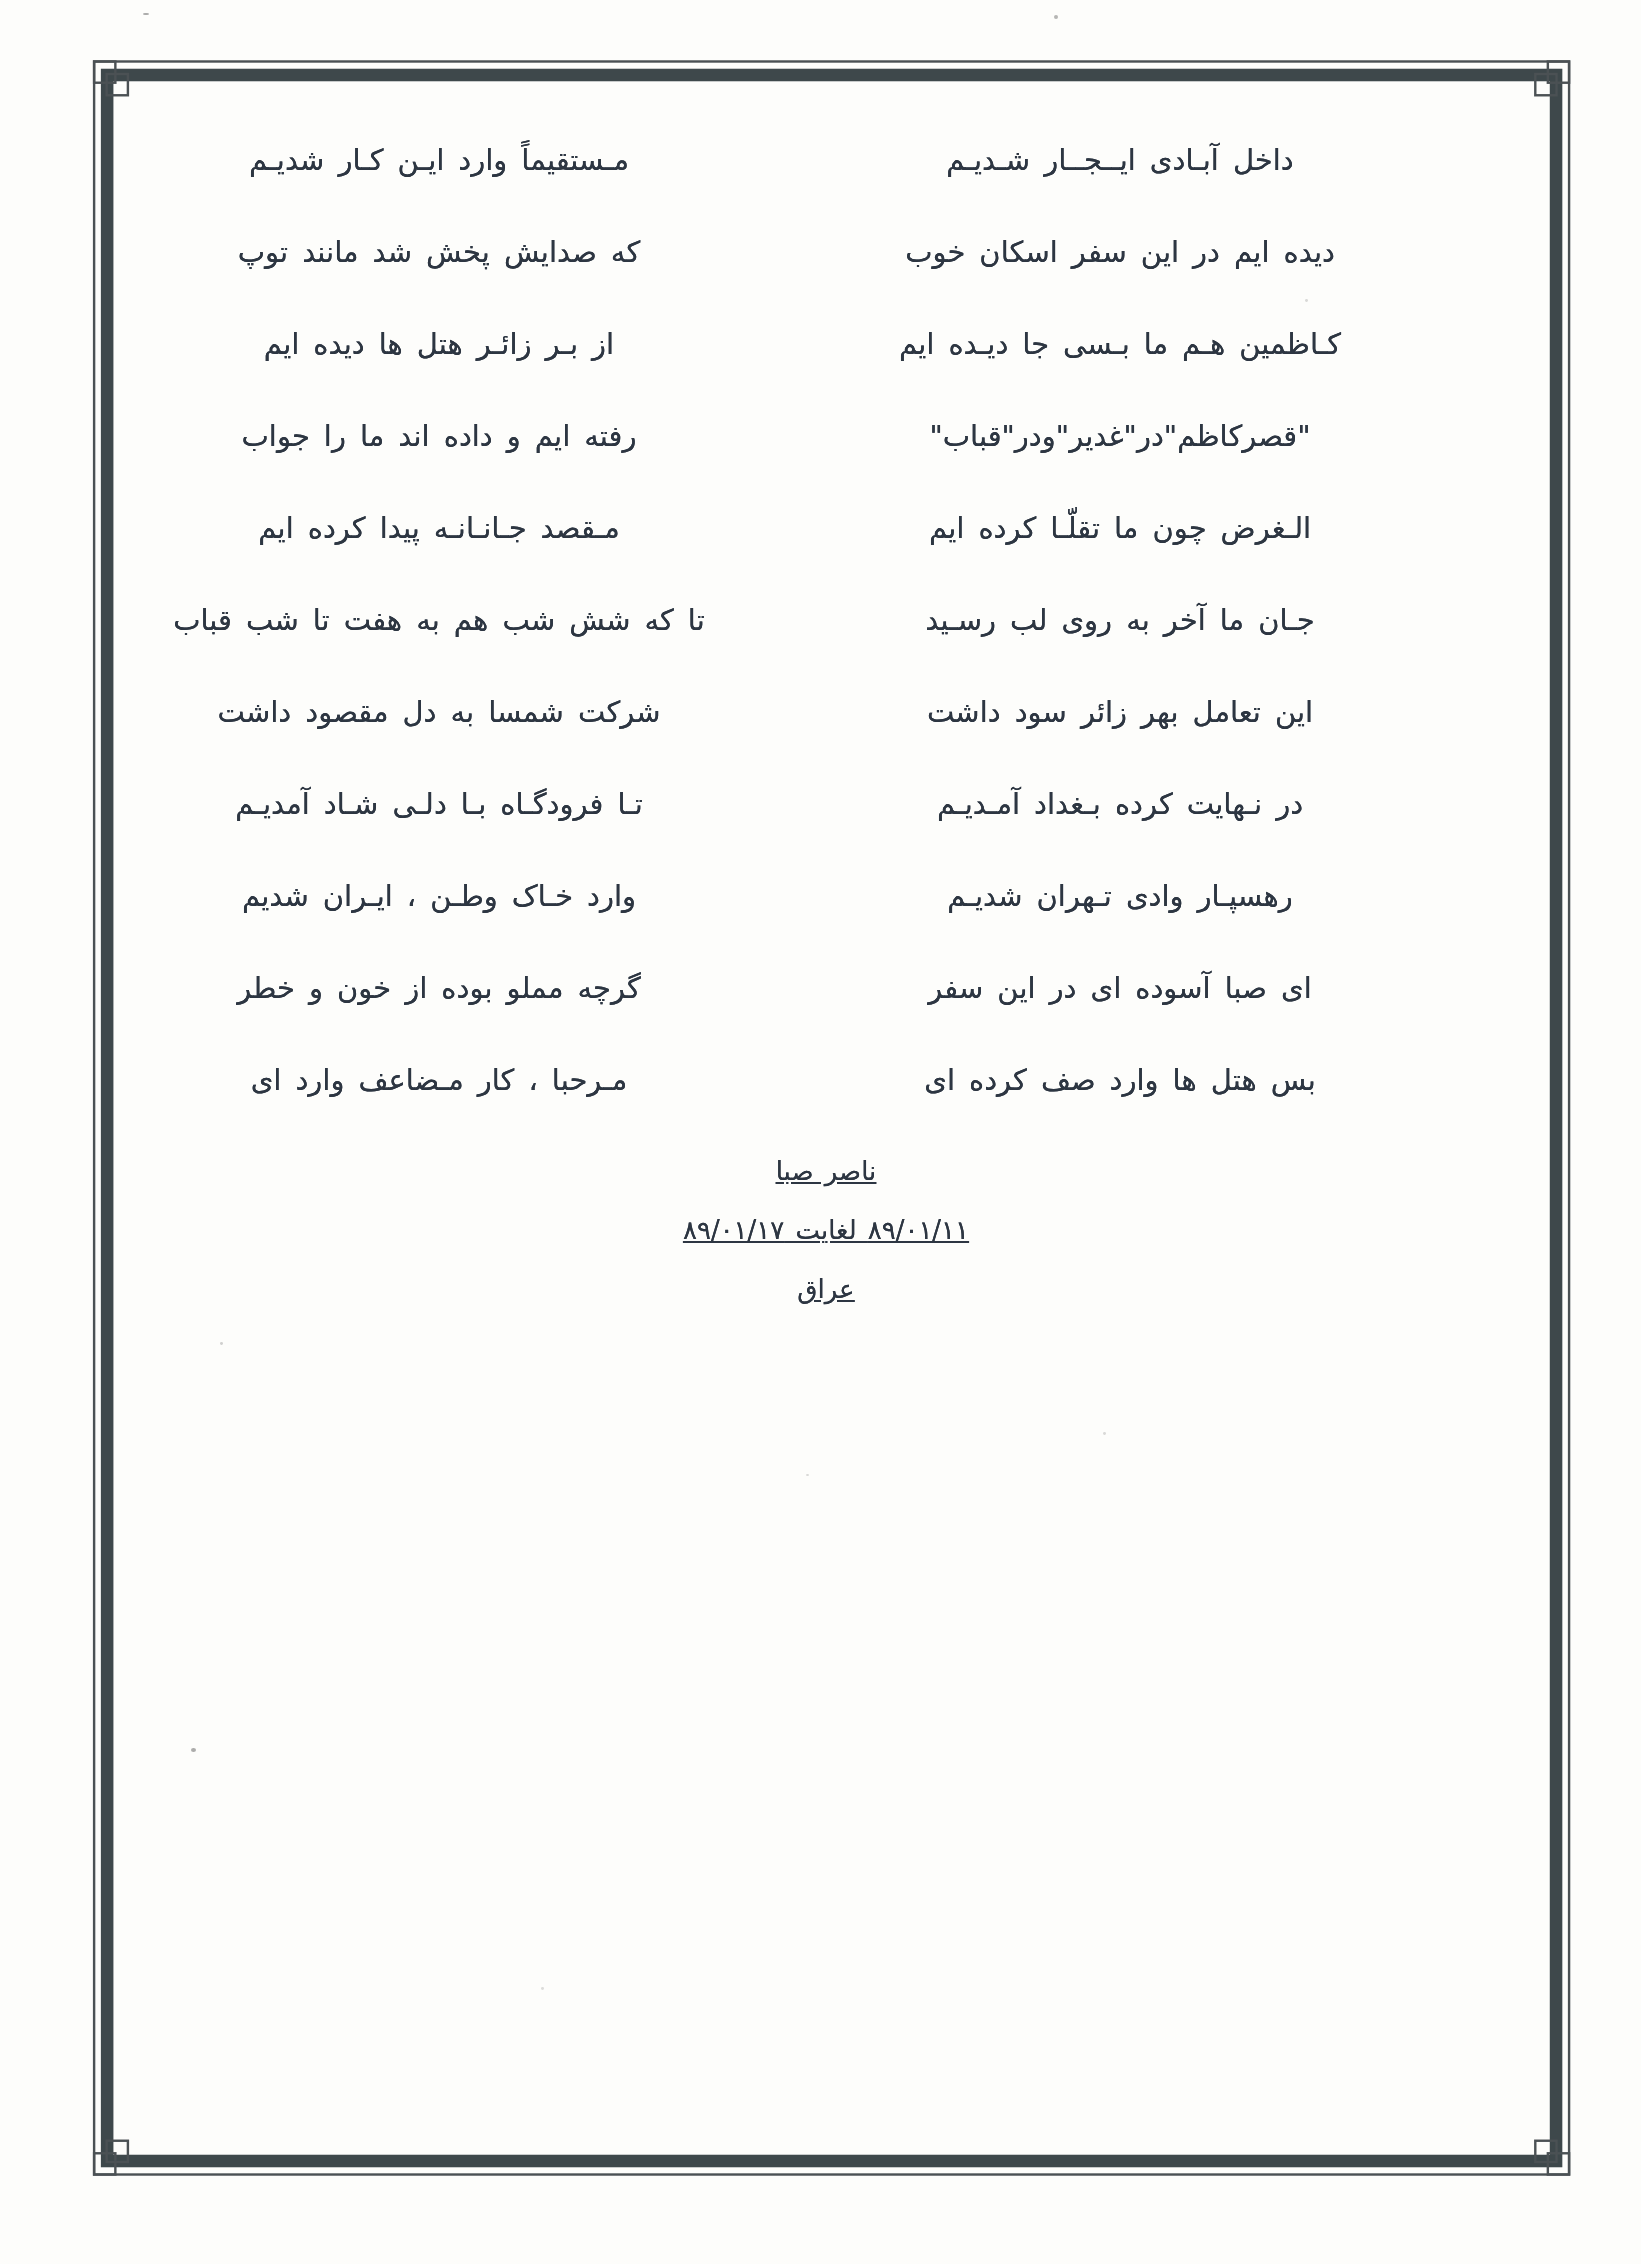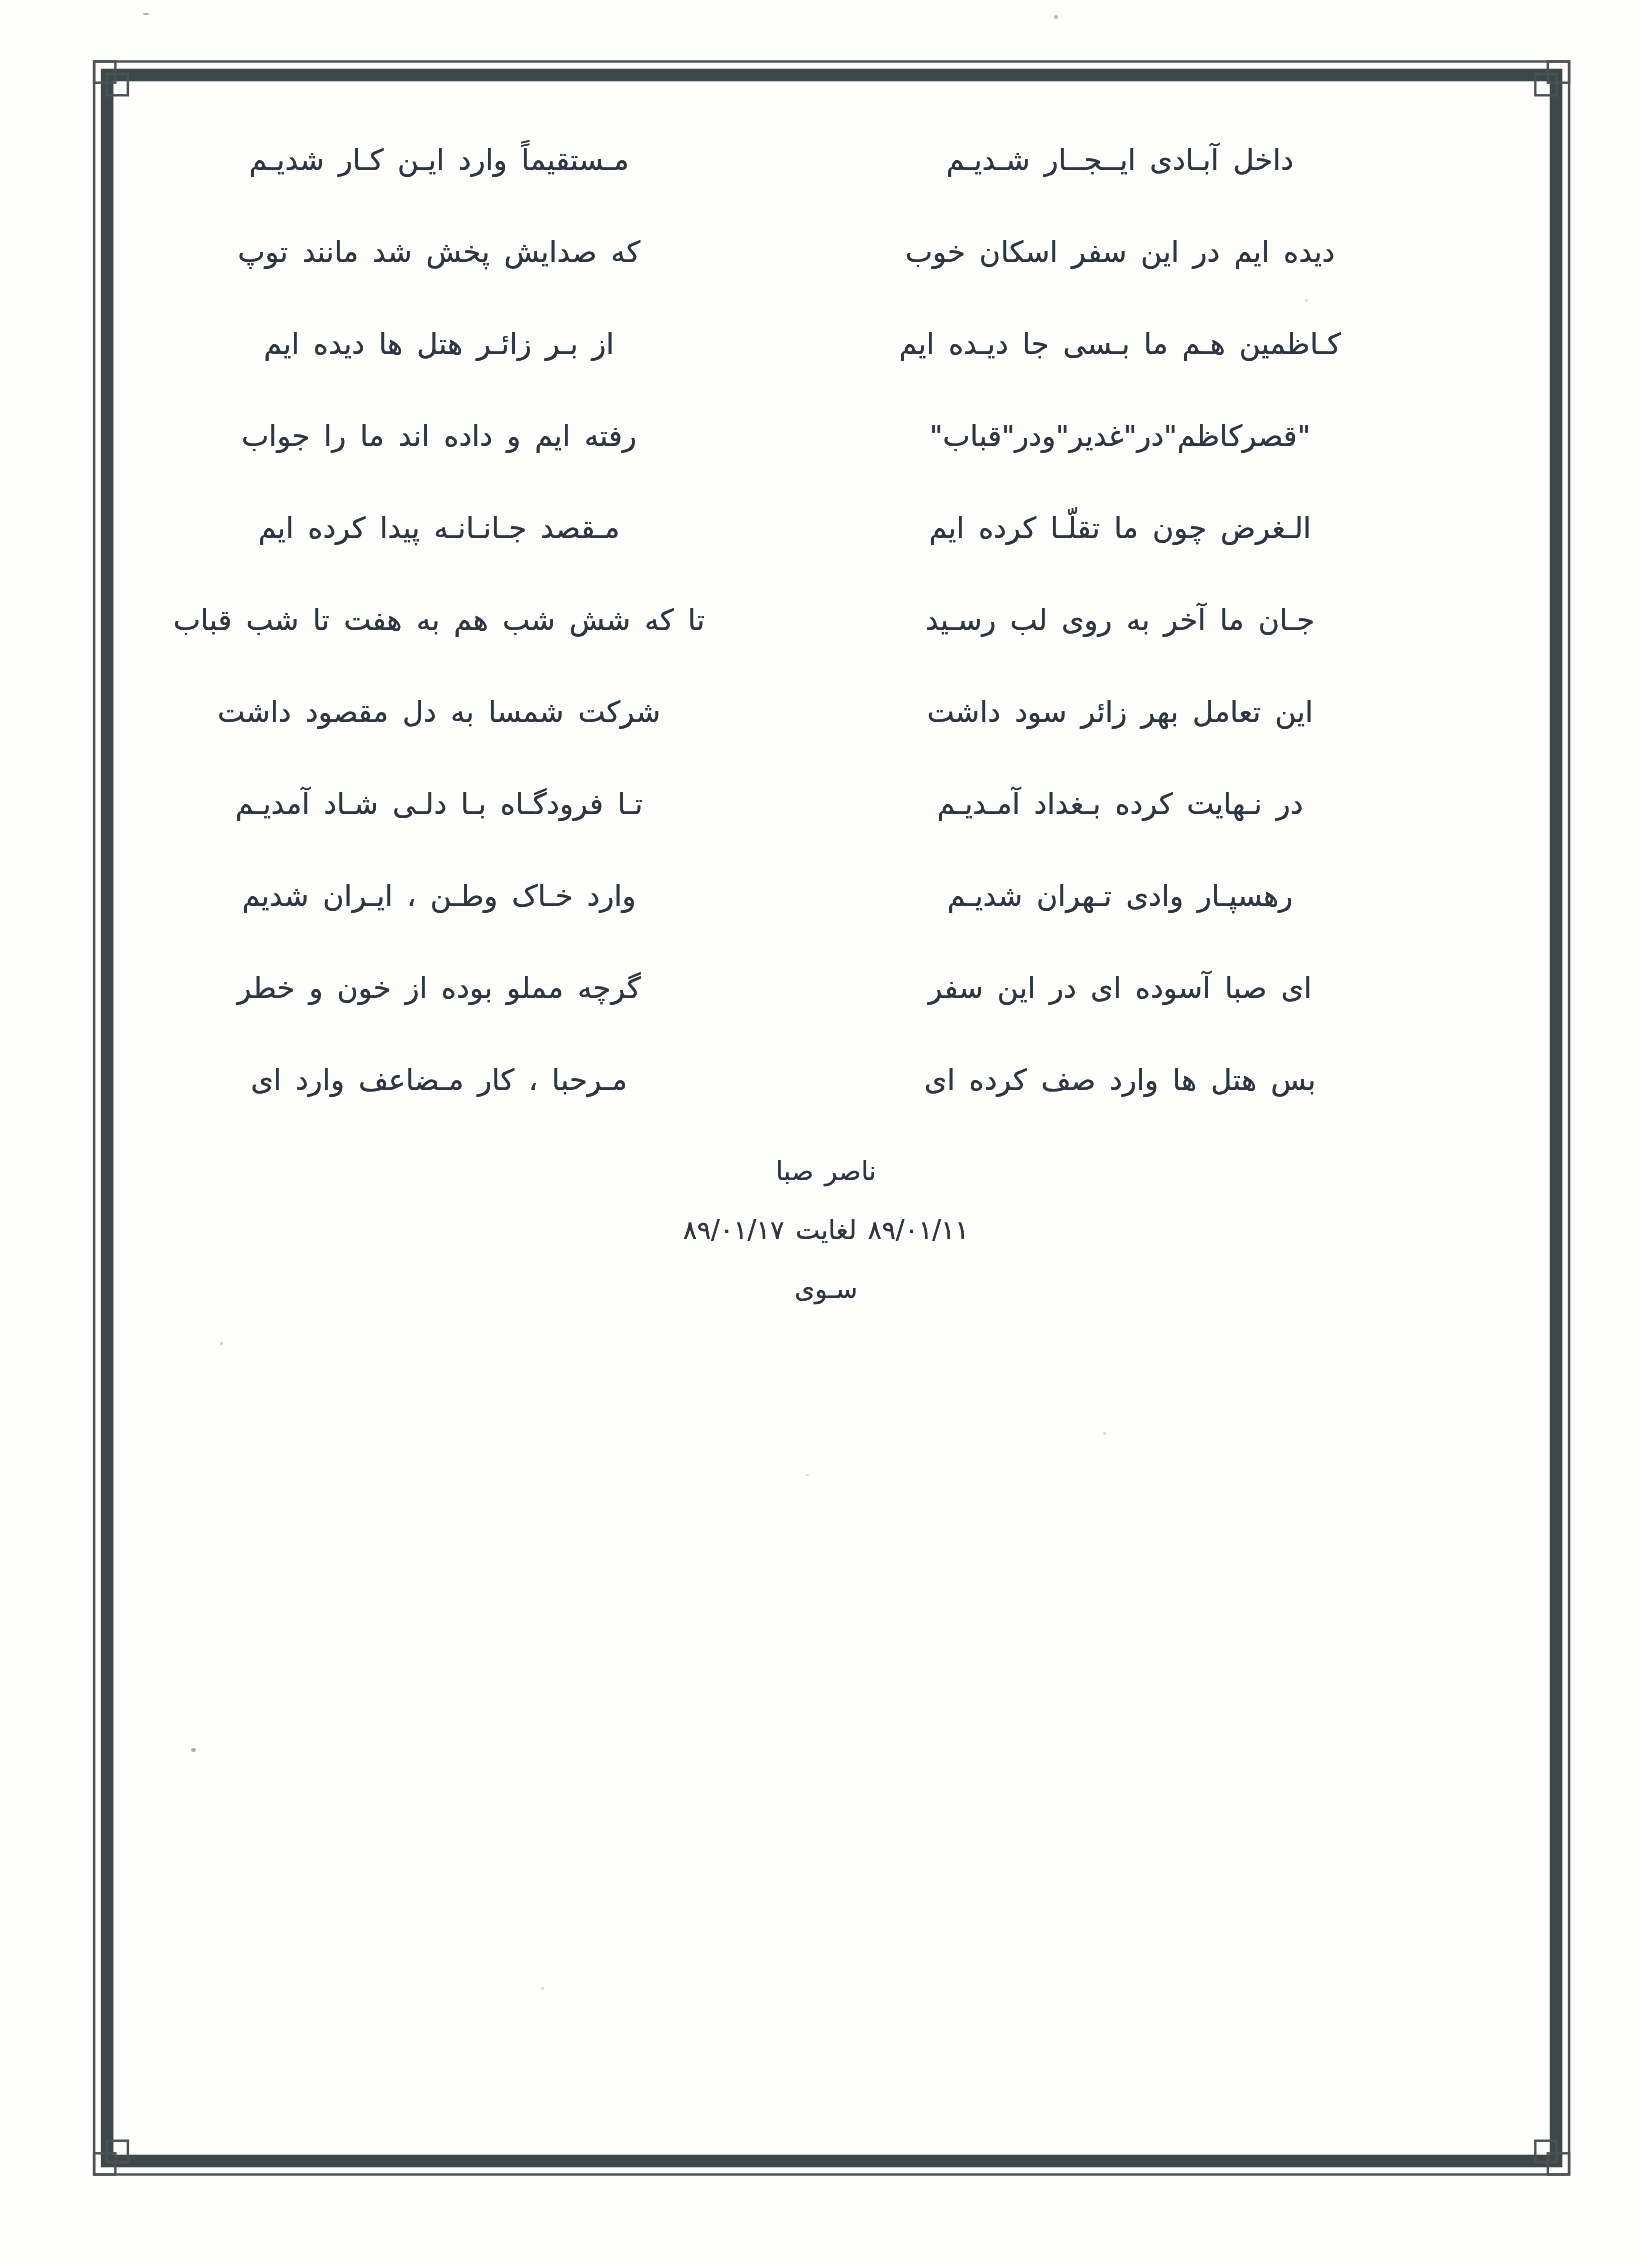--- a/index.html
+++ b/index.html
@@ -55,20 +55,21 @@
     top: 1142px;
     left: 826px;
     transform: translateX(-50%);
     text-align: center;
     direction: rtl;
     font-size: 26px;
     line-height: 59px;
     word-spacing: 2.9px;
     white-space: nowrap;
     text-shadow: 0 0 0.5px currentColor;
+    text-decoration: underline;
   }
 
   .speck {
     position: absolute;
     background: #4a4a4a;
     border-radius: 50%;
     pointer-events: none;
   }
 </style>
 </head>
@@ -136,21 +137,21 @@
     </div>
     <div class="couplet-row">
       <span class="hemistich first">بس  هتل ها  وارد صف  کرده ای</span>
       <span class="hemistich second">مـرحبا ، کار  مـضاعف  وارد ای</span>
     </div>
   </div>
 
   <div class="signature">
     <div>ناصر صبا</div>
     <div>۸۹/۰۱/۱۱ لغایت ۸۹/۰۱/۱۷</div>
-    <div>سـوی</div>
+    <div>عراق</div>
   </div>
 
   <div class="speck" style="left:143px; top:12.6px;  width:5.8px; height:2.9px; opacity:.45;"></div>
   <div class="speck" style="left:1054px;top:15.4px;  width:3.9px; height:3.9px; opacity:.40;"></div>
   <div class="speck" style="left:1305px;top:299px; width:2.9px; height:2.9px; opacity:.20;"></div>
   <div class="speck" style="left:220px; top:1342px;width:2.9px; height:2.9px; opacity:.25;"></div>
   <div class="speck" style="left:191px; top:1748px;width:4.8px; height:3.9px; opacity:.45;"></div>
   <div class="speck" style="left:1103px;top:1432px;width:2.9px; height:2.9px; opacity:.20;"></div>
   <div class="speck" style="left:806px; top:1474px;width:2.9px; height:1.9px; opacity:.20;"></div>
   <div class="speck" style="left:541px; top:1987px;width:2.9px; height:2.9px; opacity:.18;"></div>

